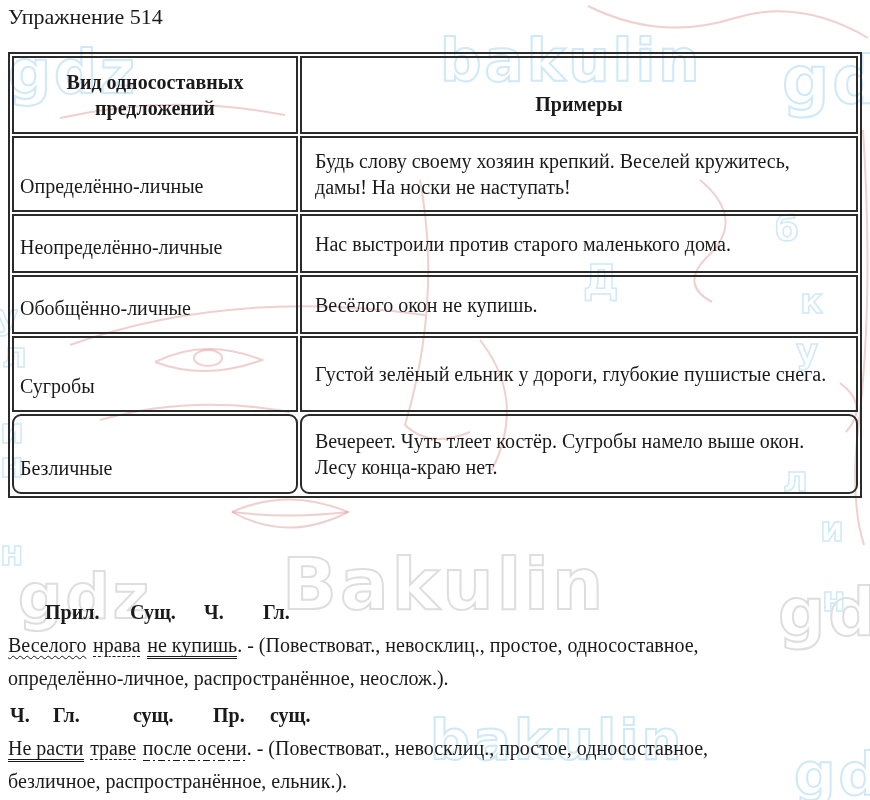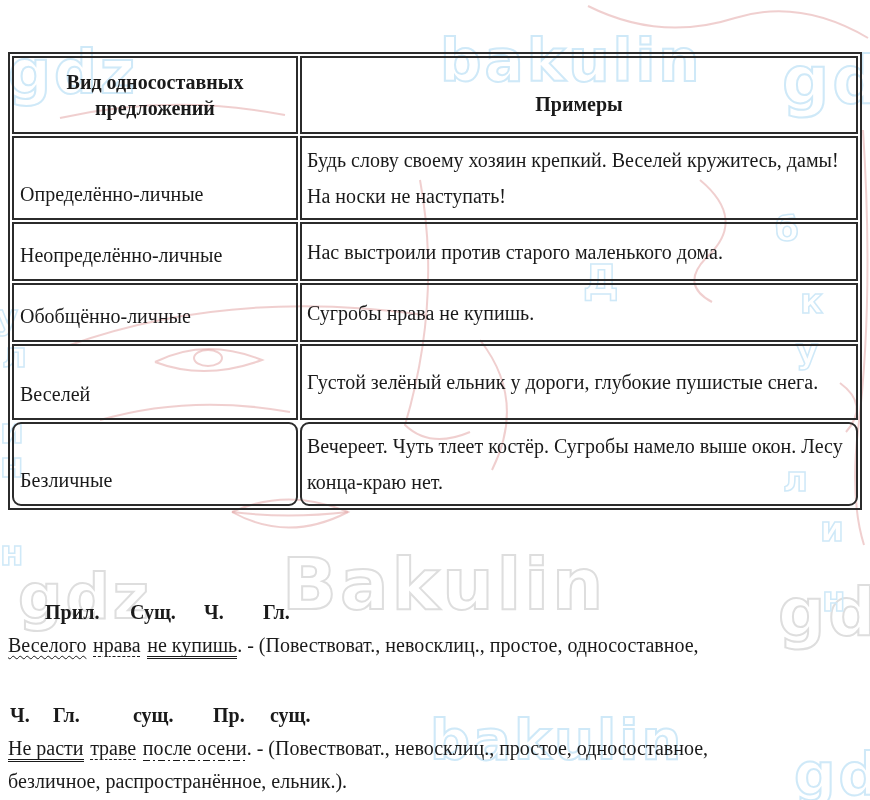--- a/index.html
+++ b/index.html
@@ -29,21 +29,21 @@
     border-collapse:separate; border-spacing:2px;
     border:2px solid #2b2b2b; background:transparent;
   }
   table.ex th, table.ex td {
     border:2px solid #2b2b2b; font-size:20px; background:transparent;
   }
   table.ex th { font-weight:bold; text-align:center; }
   th.h-left  { width:286px; vertical-align:middle; height:78px; padding:4px 8px; line-height:1.3; }
   th.h-right { vertical-align:bottom; padding:4px 8px 16px 8px; }
   td.c-type  { vertical-align:bottom; padding:20px 6px 12px 6px; }
-  td.c-ex    { vertical-align:middle; padding:4px 10px 4px 5px; line-height:36px; }
+  td.c-ex    { vertical-align:middle; padding:4px 10px 4px 13px; line-height:26px; }
   tr.r-tall  td { height:76px; }
   tr.r-short td { height:46px; }
   tr.r-mid   td { height:55px; }
   tr.r-last  td { height:80px;border-radius:9px; }
   
   .analysis { position:absolute; left:8px; width:856px; font-size:20px; }
   .pos-row { position:relative; height:28px; font-weight:bold; }
   .pos-row span { position:absolute; top:0; }
   .sent { line-height:33px; }
   .w { margin-right:0.33em; }
@@ -99,58 +99,59 @@
       <path d="M 100 420 Q 190 394 290 412"></path>
       <path d="M 420 180 Q 442 300 405 425 Q 430 449 470 432"></path>
       <path d="M 480 340 Q 527 400 492 470"></path>
       <path d="M 232 512 Q 288 487 348 512 Q 288 543 232 512"></path>
       <path d="M 232 512 Q 288 519 348 512"></path>
     </svg>
   </div>
 
   <div class="content">
 
+    <div class="title">Упражнение 514</div>
 
     <table class="ex">
       <tbody>
           <tr>
         <th class="h-left">Вид односоставных предложений</th>
         <th class="h-right">Примеры</th>
       </tr>
       <tr class="r-tall">
         <td class="c-type">Определённо-личные</td>
         <td class="c-ex">Будь слову своему хозяин крепкий. Веселей кружитесь, дамы! На носки не наступать!</td>
       </tr>
       <tr class="r-short">
         <td class="c-type">Неопределённо-личные</td>
         <td class="c-ex">Нас выстроили против старого маленького дома.</td>
       </tr>
       <tr class="r-mid">
         <td class="c-type">Обобщённо-личные</td>
-        <td class="c-ex">Сугробы нрава не купишь.</td>
+        <td class="c-ex">Весёлого окон не купишь.</td>
       </tr>
       <tr class="r-tall">
-        <td class="c-type">Веселей</td>
+        <td class="c-type">Сугробы</td>
         <td class="c-ex">Густой зелёный ельник у дороги, глубокие пушистые снега.</td>
       </tr>
       <tr class="r-last">
         <td class="c-type">Безличные</td>
         <td class="c-ex">Вечереет. Чуть тлеет костёр. Сугробы намело выше окон. Лесу конца-краю нет.</td>
       </tr>
     </tbody>
       </table>
 
     <div class="analysis" style="top:581px;margin-top:20px;">
       <div class="pos-row">
         <span style="left:37px;">Прил.</span>
         <span style="left:122px;">Сущ.</span>
         <span style="left:196px;">Ч.</span>
         <span style="left:255px;">Гл.</span>
       </div>
-      <div class="sent"><span class="w u-wavy">Веселого</span><span class="w u-dashed">нрава</span><span class="u-double">не купишь</span><span>. - (Повествоват., невосклиц., простое, односоставное,</span><br></div>
+      <div class="sent"><span class="w u-wavy">Веселого</span><span class="w u-dashed">нрава</span><span class="u-double">не купишь</span><span>. - (Повествоват., невосклиц., простое, односоставное,</span><br><span>определённо-личное, распространённое, неослож.).</span></div>
     </div>
 
     <div class="analysis" style="top:704px;">
       <div class="pos-row">
         <span style="left:2px;">Ч.</span>
         <span style="left:45px;">Гл.</span>
         <span style="left:125px;">сущ.</span>
         <span style="left:205px;">Пр.</span>
         <span style="left:262px;">сущ.</span>
       </div>

